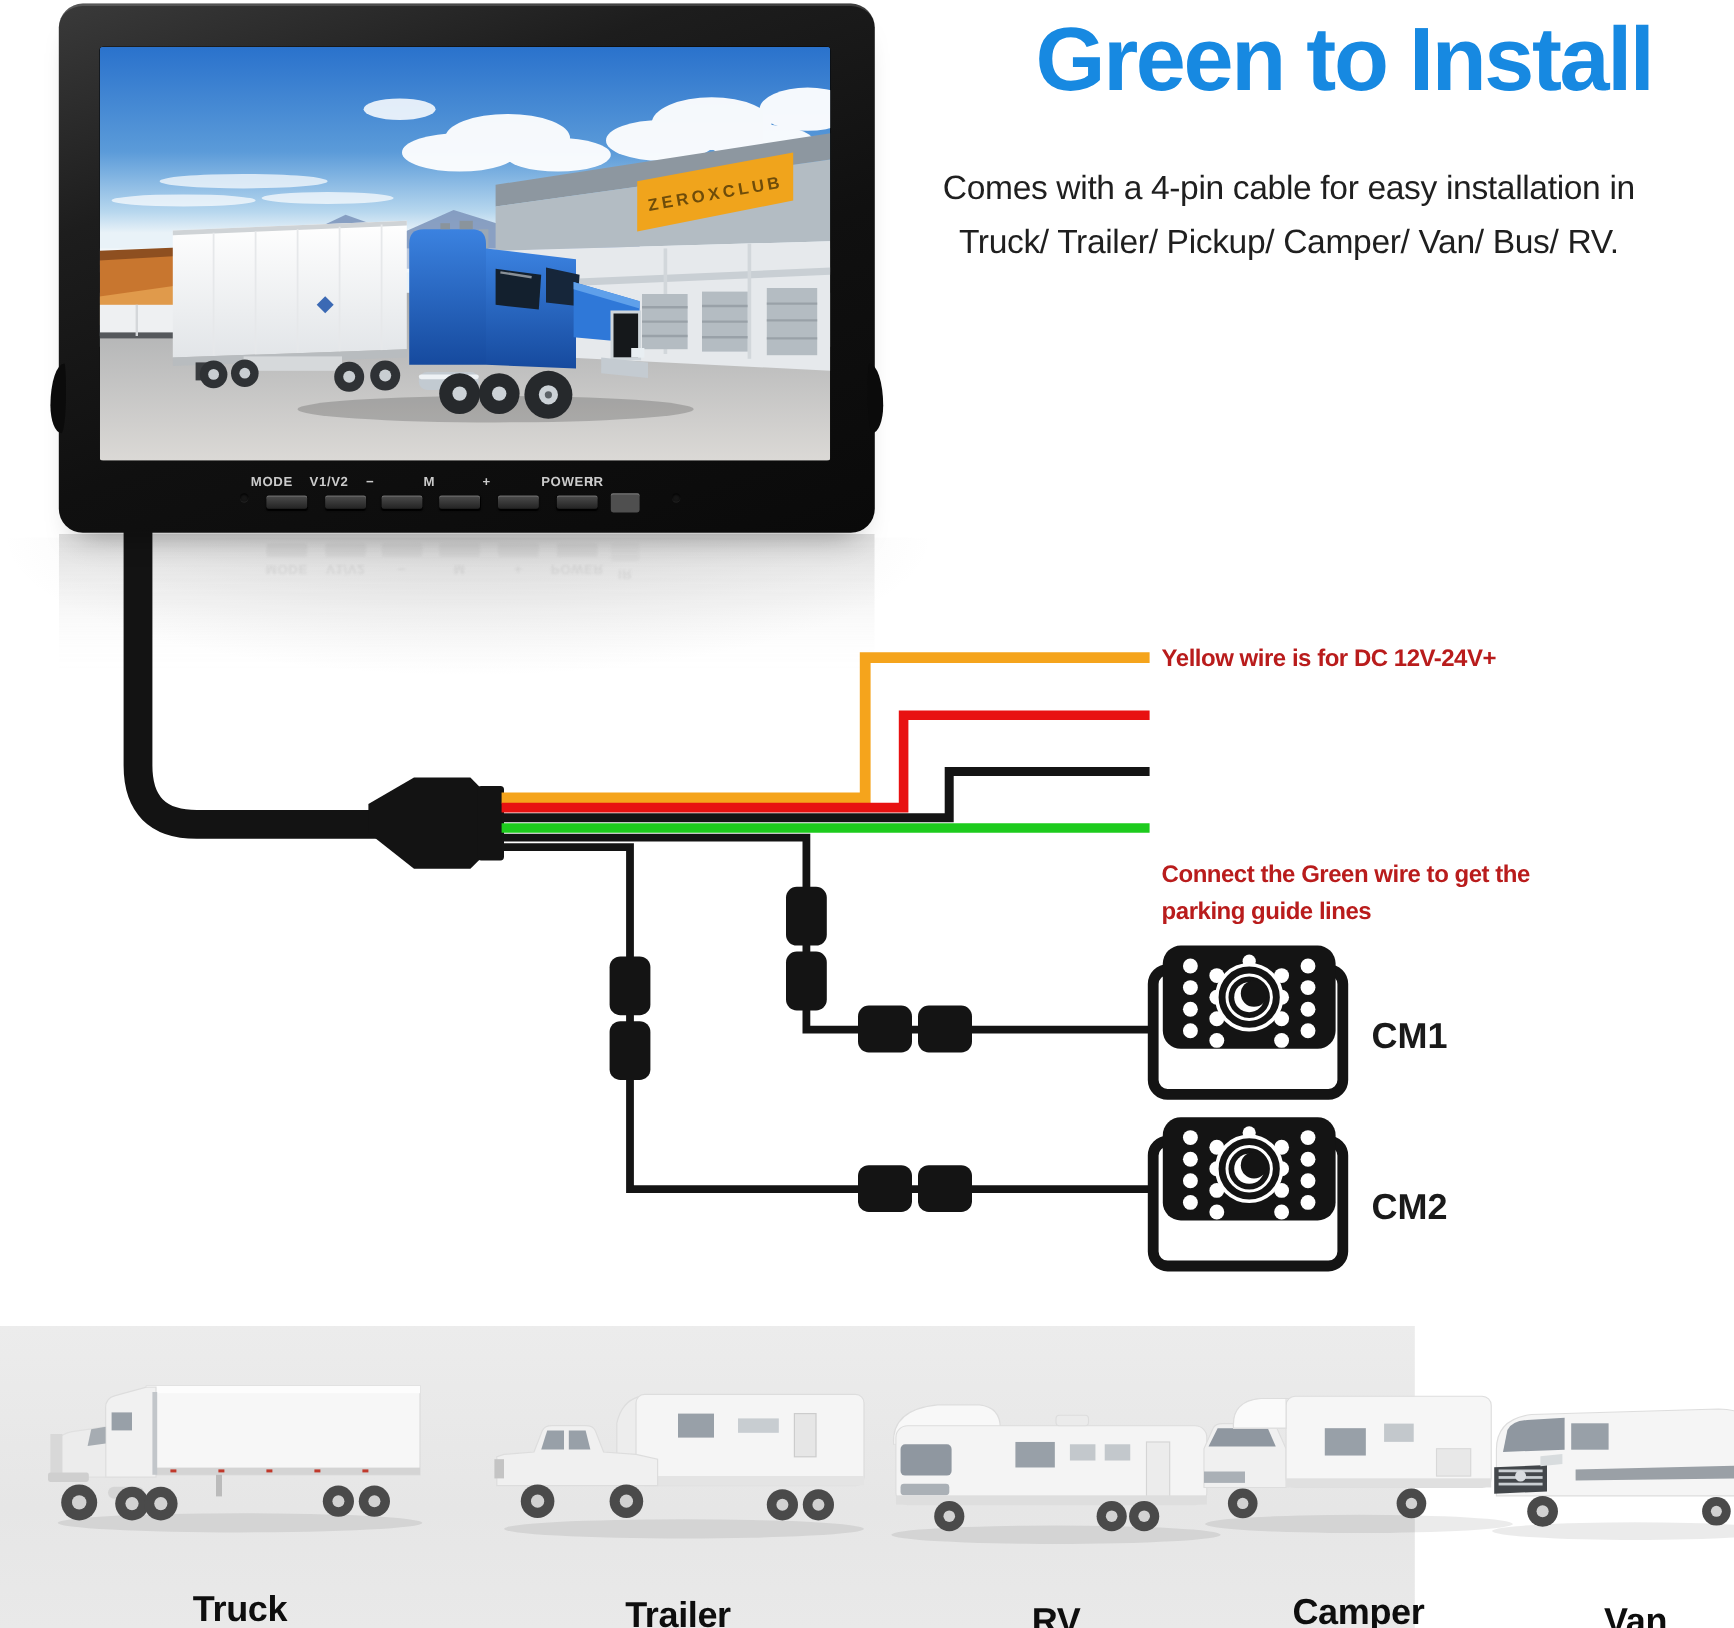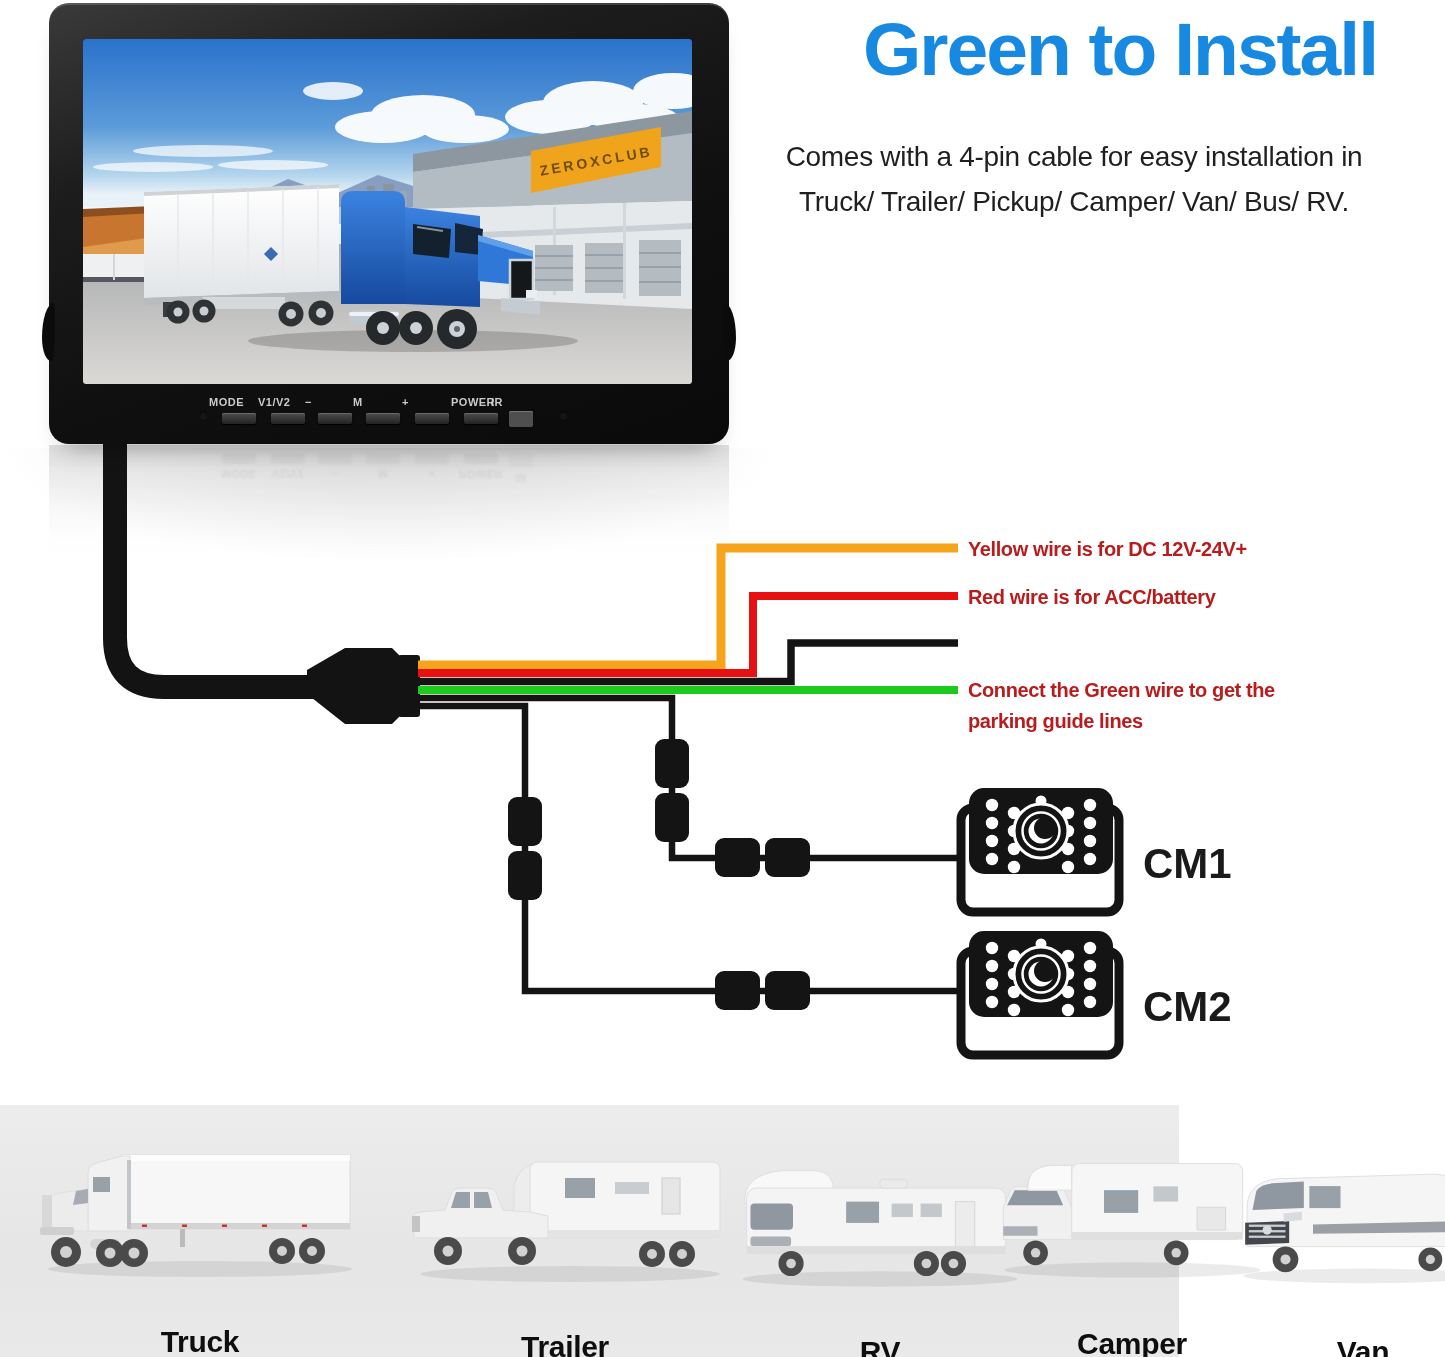--- a/index.html
+++ b/index.html
@@ -47,21 +47,21 @@
 
   
   .headline{position:absolute;left:840px;top:6px;width:560px;text-align:center;
             font-size:75px;font-weight:bold;letter-spacing:-2px;color:#1789e1;line-height:86px;}
   .subtitle{position:absolute;left:700px;top:134px;width:748px;text-align:center;
             font-size:28px;line-height:45px;color:#1f1f1f;letter-spacing:-.3px;}
 
   
   .wire-label{position:absolute;left:968px;font-size:20px;font-weight:bold;color:#b91c1c;
               line-height:31px;letter-spacing:-.4px;white-space:nowrap;}
-  .cam-label{position:absolute;left:1143px;font-size:42px;font-weight:bold;color:#1a1a1a;line-height:44px;}
+  .cam-label{position:absolute;left:1143px;font-size:30px;font-weight:bold;color:#1a1a1a;line-height:44px;}
 
   .wiring{position:absolute;left:0;top:430px;}
 
   
   .strip{position:absolute;left:0;top:1105px;width:1179px;height:252px;
          background:linear-gradient(180deg,#ececec 0%,#e6e6e6 60%,#e9e9e9 100%);}
   .veh{position:absolute;}
   .veh-label{position:absolute;top:190px;width:240px;text-align:center;
              font-size:30px;font-weight:bold;color:#0e0e0e;letter-spacing:-.3px;}
 </style>
@@ -356,22 +356,21 @@
     </div>
   </div>
 
   <div class="headline">Green to Install</div>
   <div class="subtitle">
     <div>Comes with a 4-pin cable for easy installation in</div>
     <div>Truck/ Trailer/ Pickup/ Camper/ Van/ Bus/ RV.</div>
   </div>
 
   <div class="wire-label" style="top:534px">Yellow wire is for DC 12V-24V+</div>
-  <div class="wire-label" style="top:582px">Red wire is for ACC/battery</div>
-  <div class="wire-label" style="top:675px">
+  <div class="wire-label" style="top:714px">
     <div>Connect the Green wire to get the</div>
     <div>parking guide lines</div>
   </div>
 
   <div class="cam-label" style="top:842px">CM1</div>
   <div class="cam-label" style="top:985px">CM2</div>
 
   <div class="strip">
 
     <div class="veh" style="left:30px;top:30px">

